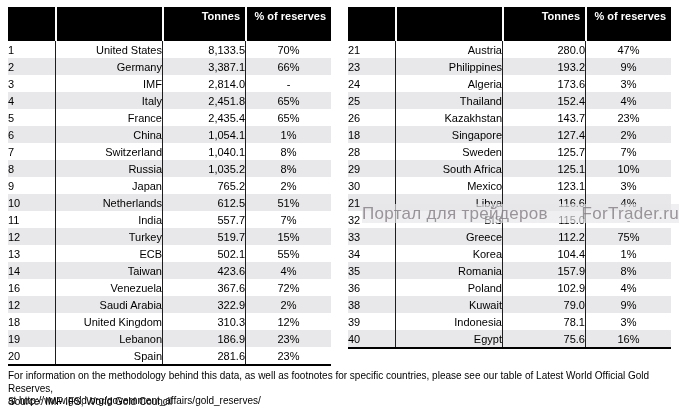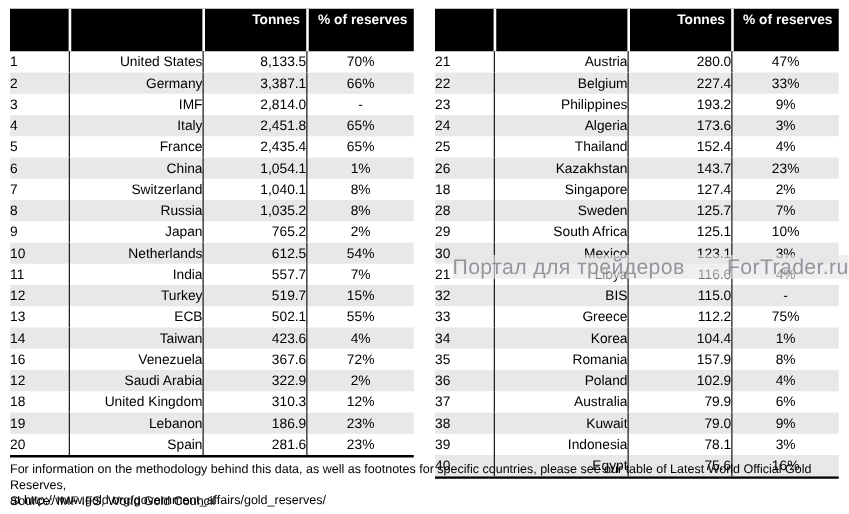--- a/index.html
+++ b/index.html
@@ -153,21 +153,21 @@
         <tr>
           <td class="c0">9</td>
           <td class="c1">Japan</td>
           <td class="c2">765.2</td>
           <td class="c3">2%</td>
         </tr>
         <tr>
           <td class="c0">10</td>
           <td class="c1">Netherlands</td>
           <td class="c2">612.5</td>
-          <td class="c3">54%</td>
+          <td class="c3">51%</td>
         </tr>
         <tr>
           <td class="c0">11</td>
           <td class="c1">India</td>
           <td class="c2">557.7</td>
           <td class="c3">7%</td>
         </tr>
         <tr>
           <td class="c0">12</td>
           <td class="c1">Turkey</td>
@@ -235,26 +235,20 @@
       </tr>
     </thead>
     <tbody>
         <tr>
           <td class="c0">21</td>
           <td class="c1">Austria</td>
           <td class="c2">280.0</td>
           <td class="c3">47%</td>
         </tr>
         <tr>
-          <td class="c0">22</td>
-          <td class="c1">Belgium</td>
-          <td class="c2">227.4</td>
-          <td class="c3">33%</td>
-        </tr>
-        <tr>
           <td class="c0">23</td>
           <td class="c1">Philippines</td>
           <td class="c2">193.2</td>
           <td class="c3">9%</td>
         </tr>
         <tr>
           <td class="c0">24</td>
           <td class="c1">Algeria</td>
           <td class="c2">173.6</td>
           <td class="c3">3%</td>
@@ -325,26 +319,20 @@
           <td class="c2">157.9</td>
           <td class="c3">8%</td>
         </tr>
         <tr>
           <td class="c0">36</td>
           <td class="c1">Poland</td>
           <td class="c2">102.9</td>
           <td class="c3">4%</td>
         </tr>
         <tr>
-          <td class="c0">37</td>
-          <td class="c1">Australia</td>
-          <td class="c2">79.9</td>
-          <td class="c3">6%</td>
-        </tr>
-        <tr>
           <td class="c0">38</td>
           <td class="c1">Kuwait</td>
           <td class="c2">79.0</td>
           <td class="c3">9%</td>
         </tr>
         <tr>
           <td class="c0">39</td>
           <td class="c1">Indonesia</td>
           <td class="c2">78.1</td>
           <td class="c3">3%</td>

